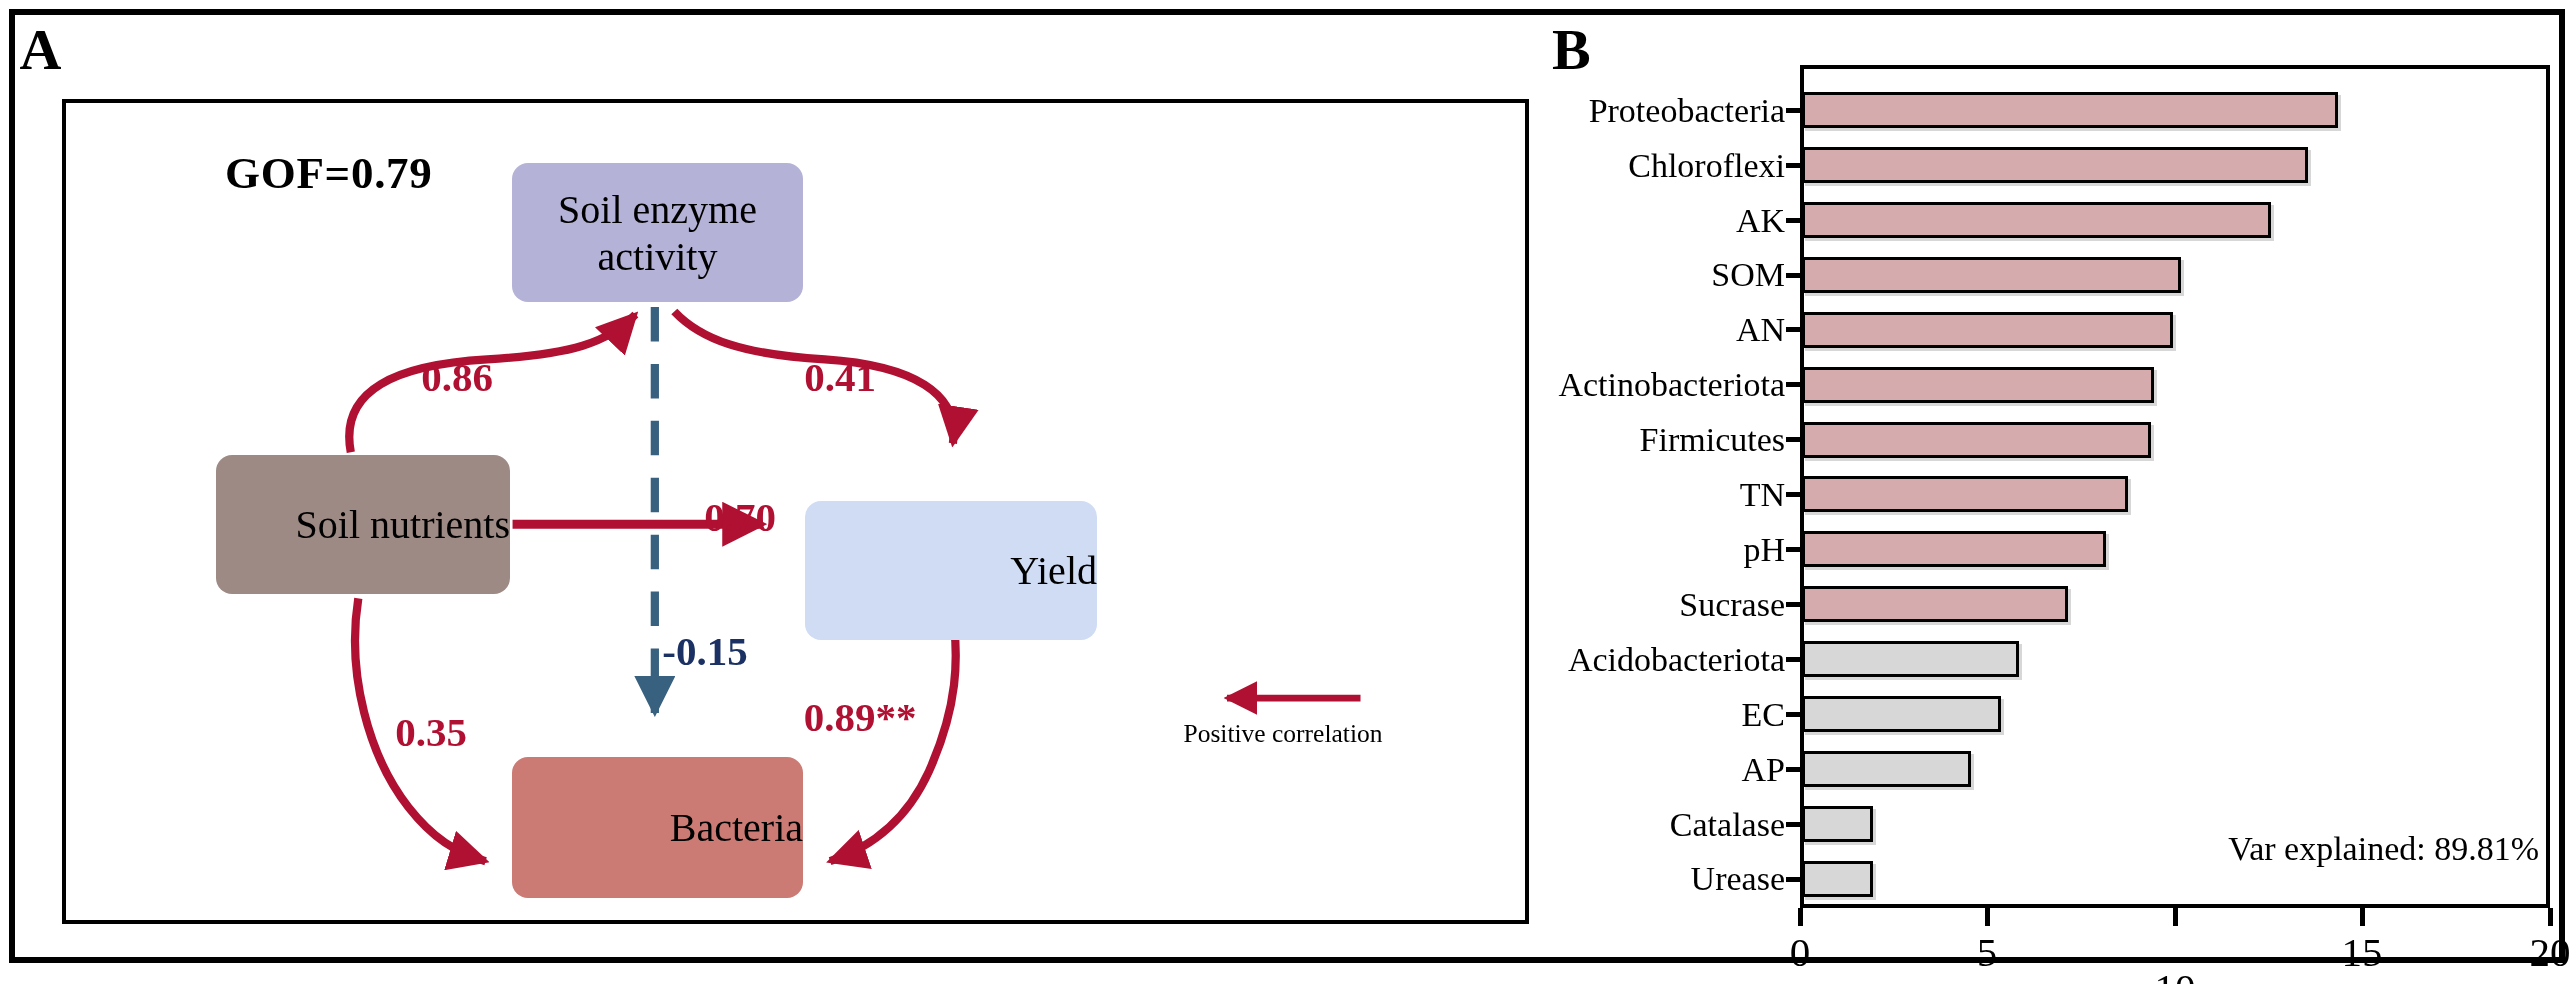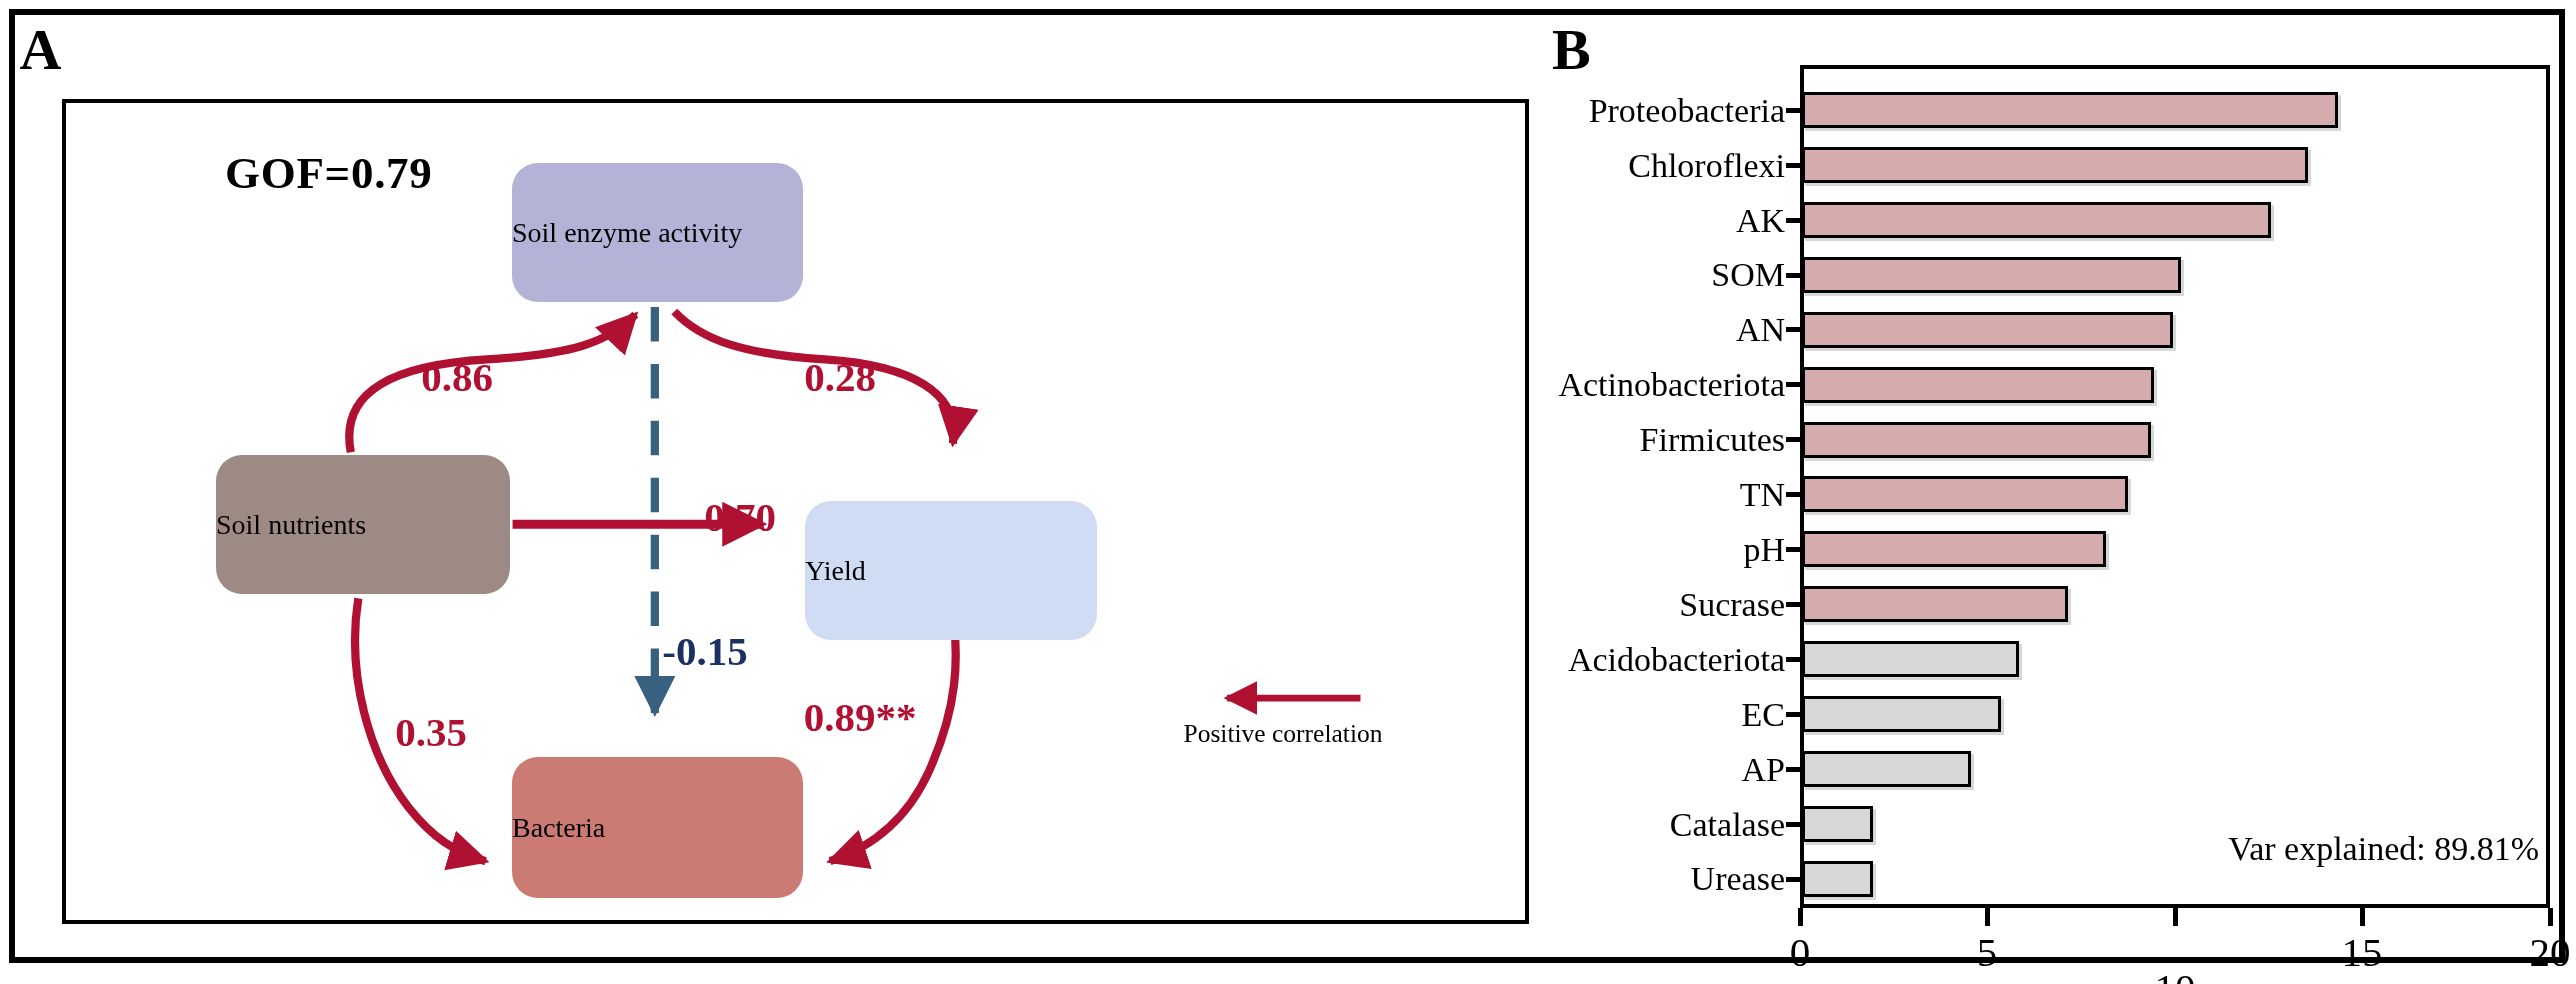--- a/index.html
+++ b/index.html
@@ -7,22 +7,22 @@
         font-family:"Liberation Serif","DejaVu Serif",serif;color:#000;overflow:hidden;}
   .abs{position:absolute;}
   .outer-border{left:9px;top:9px;width:2556px;height:954px;border:6.7px solid #000;box-sizing:border-box;}
   .panel-letter{font-size:58px;font-weight:bold;line-height:1;}
   #letterA{left:19.5px;top:21px;}
   #letterB{left:1552px;top:21px;}
 
   
   .panelA-frame{left:62px;top:99px;width:1467px;height:825px;border:4.5px solid #000;box-sizing:border-box;}
   .gof{left:225px;top:147px;font-size:45px;font-weight:bold;letter-spacing:0.7px;}
-  .node{position:absolute;border-radius:26px;display:flex;align-items:center;justify-content:flex-start;
-        font-size:28px;text-align:center;}
+  .node{position:absolute;border-radius:16px;display:flex;align-items:center;justify-content:flex-end;
+        font-size:40px;text-align:center;}
   #node-enzyme {left:512px; top:163px; width:291px;height:139px;background:#b4b2d7;}
   #node-nutrients{left:216px; top:455px; width:294px;height:139px;background:#9e8a85;}
   #node-yield  {left:805px;top:455px; width:292px;height:139px;background:#cfdcf3;margin-top:46px;}
   #node-bacteria{left:512px;top:757px;width:291px;height:141px;background:#cb7a74;}
 
   .coef{position:absolute;transform:translate(-50%,-50%);font-size:41px;font-weight:bold;white-space:nowrap;margin-top:20px;}
   .coef.pos{color:#b01031;}
   .coef.neg{color:#1b3164;}
 
   .legend-row{position:absolute;display:flex;align-items:center;flex-direction:column;}
@@ -85,21 +85,21 @@
     <span>Soil nutrients</span>
   </div>
   <div class="node" id="node-yield">
     <span>Yield</span>
   </div>
   <div class="node" id="node-bacteria">
     <span>Bacteria</span>
   </div>
 
   <div class="coef pos" style="left:457px;top:357px;">0.86</div>
-  <div class="coef pos" style="left:840px;top:357px;">0.28</div>
+  <div class="coef pos" style="left:840px;top:357px;">0.41</div>
   <div class="coef pos" style="left:740px;top:497px;">0.70</div>
   <div class="coef neg" style="left:705px;top:631px;">-0.15</div>
   <div class="coef pos" style="left:431px;top:712px;">0.35</div>
   <div class="coef pos" style="left:860px;top:697px;">0.89**</div>
 
   <div class="legend-row" id="legend-pos">
     <svg width="174" height="42" viewBox="0 0 232 56">
       <defs>
         <marker id="legHeadPos" viewBox="0 0 10 10" refX="9" refY="5" markerWidth="5" markerHeight="5" orient="auto" markerUnits="strokeWidth">
             <path d="M0,0 L10,5 L0,10 Z" fill="#b01031"></path>

